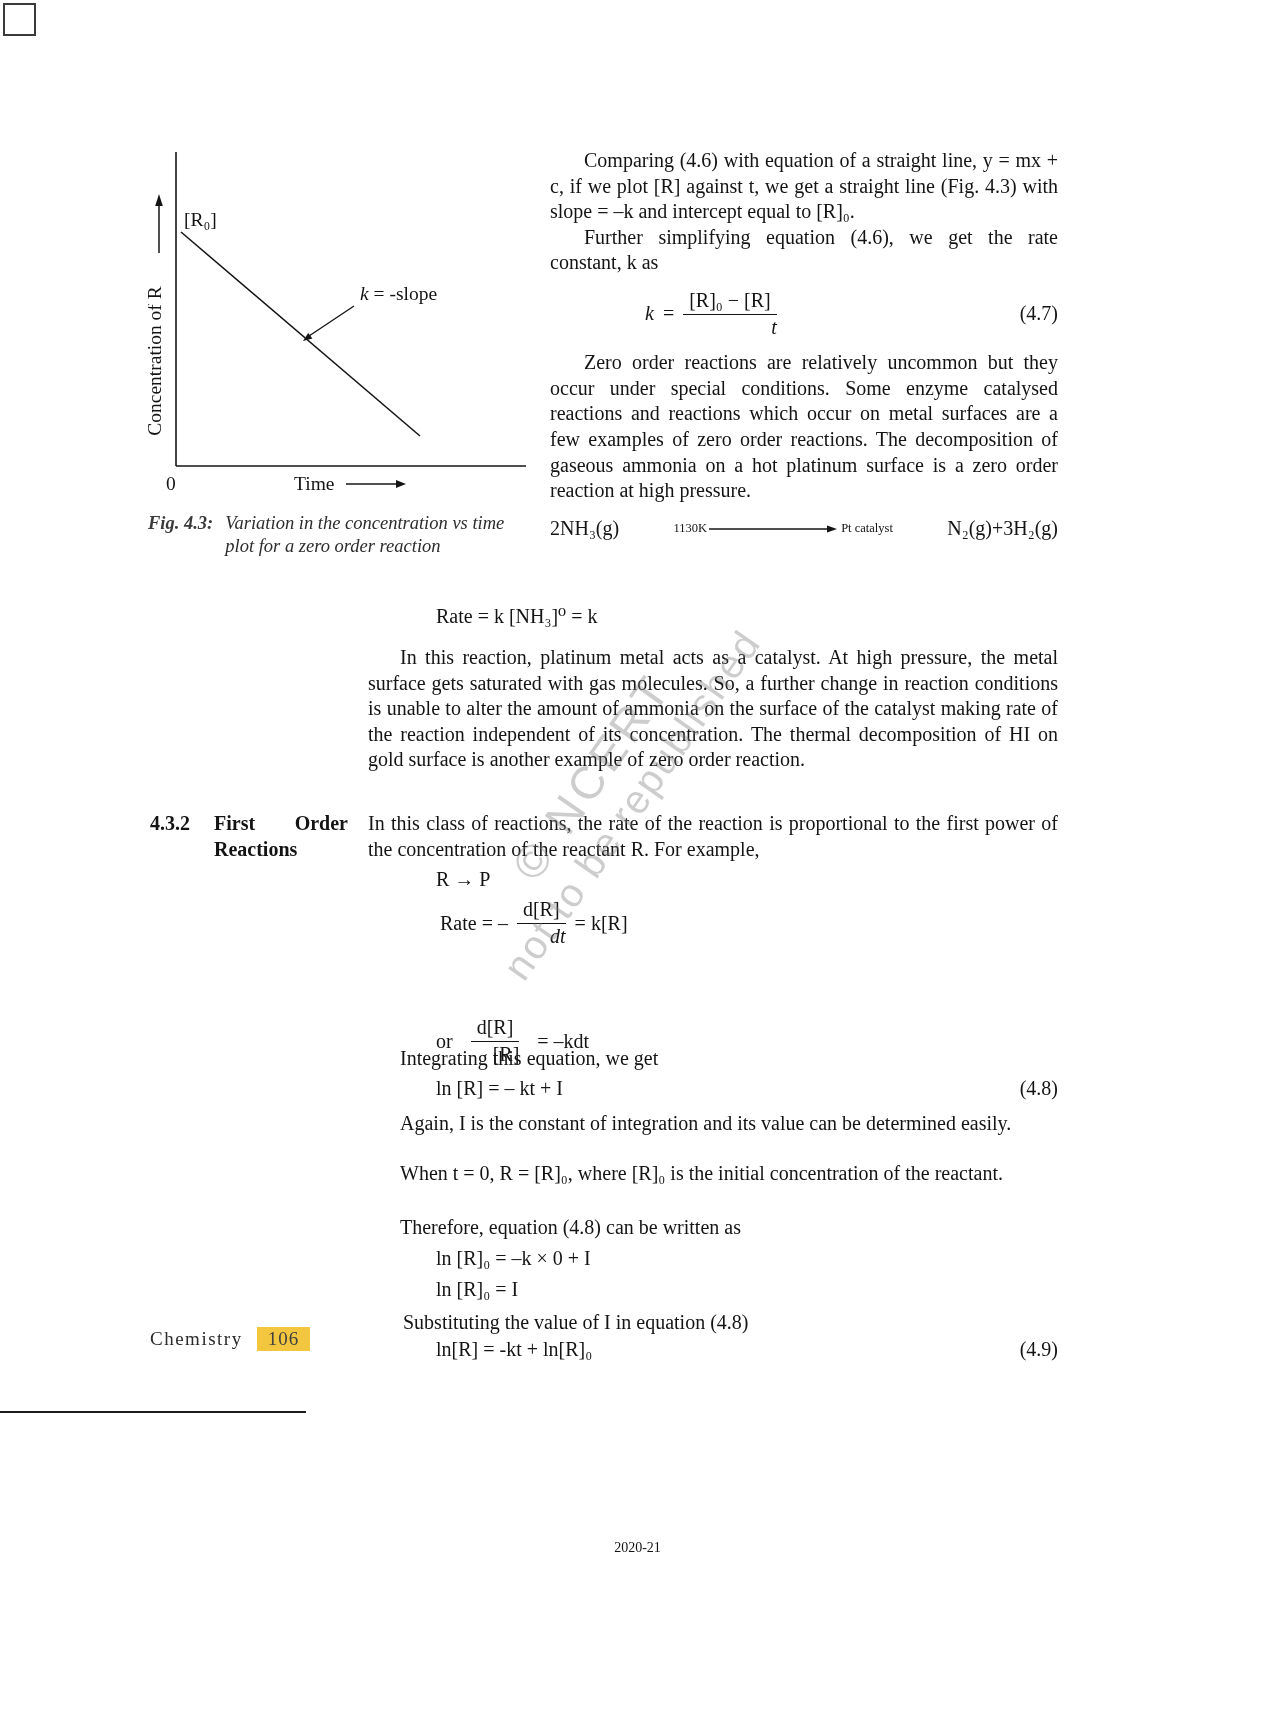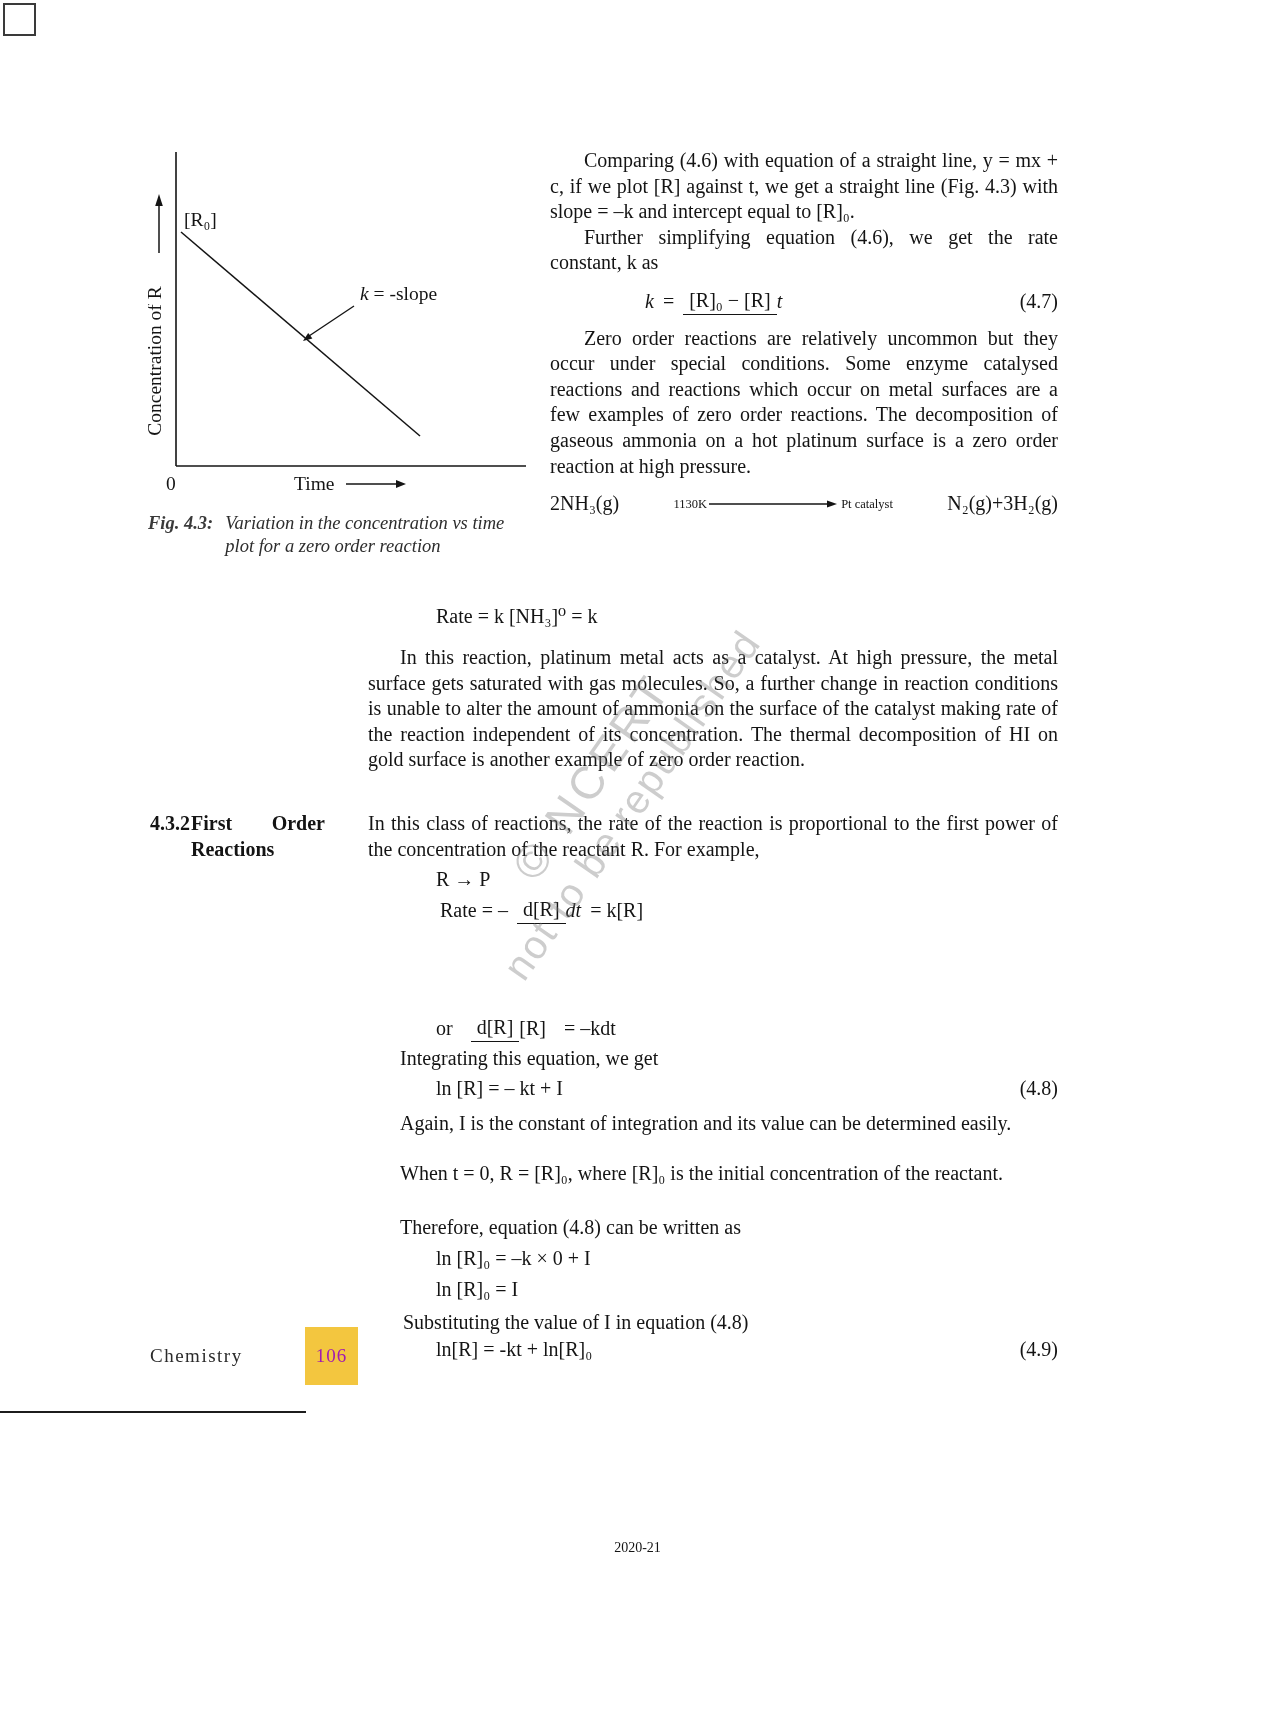--- a/index.html
+++ b/index.html
@@ -15,36 +15,36 @@
   .caption-label{font-weight:bold;white-space:nowrap;color:#3a3a3a;}
   .caption-text{width:288px;}
 
   
   .col1{position:absolute;left:550px;top:148px;width:508px;font-size:20px;
         line-height:25.6px;text-align:justify;}
   .col1 p{margin:0;text-indent:34px;}
   .eqrow{display:flex;align-items:center;margin:13px 0 11px;text-indent:0;}
   .eq47-body{margin-left:95px;display:flex;align-items:center;gap:9px;}
   .eqnum{margin-left:auto;}
-  .frac{display:inline-flex;flex-direction:row;align-items:flex-start;line-height:1.18;}
+  .frac{display:inline-flex;flex-direction:column;align-items:flex-end;line-height:1.18;}
   .frac .fn{padding:0 6px 1px;border-bottom:1.4px solid #141414;}
   .frac .fd{padding-top:1px;}
   .it{font-style:italic;}
   .rxn{display:flex;justify-content:space-between;align-items:center;gap:4px;margin-top:12px;
        text-indent:0;font-size:20px;}
   .rxn-arrow{display:flex;flex-direction:row;align-items:center;font-size:12.5px;
              line-height:1.15;color:#141414;}
 
   
   .abs{position:absolute;font-size:20px;line-height:25.6px;margin:0;}
   .p-full{width:690px;left:368px;text-align:justify;}
   #rate-zero{left:436px;top:604px;}
   #p4{top:645px;text-indent:32px;}
   .sec-head{position:absolute;left:150px;top:810px;font-size:20px;font-weight:bold;
-            display:flex;gap:1px;line-height:26px;}
+            display:flex;gap:24px;line-height:26px;}
   .sec-title{width:134px;}
   .sec-l1{display:flex;justify-content:space-between;}
   #p5{top:811px;}
   #rtop{left:436px;top:867px;}
   .eqflex{position:absolute;display:flex;align-items:center;gap:9px;font-size:20px;}
   #eqrate{left:440px;top:898px;}
   #eqor{left:436px;top:1016px;gap:18px;}
   #p6{left:400px;top:1046px;}
   .eqnumrow{position:absolute;left:368px;width:690px;display:flex;font-size:20px;}
   #eq48{top:1077px;}
@@ -54,21 +54,21 @@
   #p7{top:1111px;text-indent:32px;}
   #p8{top:1161px;text-indent:32px;}
   #p9{left:400px;top:1215px;}
   #eqa{left:436px;top:1246px;}
   #eqb{left:436px;top:1277px;}
   #p10{left:403px;top:1310px;}
 
   
   .footer{position:absolute;left:150px;top:1327px;font-size:19px;letter-spacing:1.5px;
           color:#2b2b2b;display:flex;align-items:center;gap:14px;}
-  .page-badge{background:#f3c63f;padding:18px 11px;letter-spacing:1px;color:#a21caf;margin-left:48px;}
+  .page-badge{background:#f3c63f;padding:1px 11px;letter-spacing:1px;color:#404040;}
   .footer-rule{position:absolute;left:0;top:1411px;width:306px;height:2px;background:#1c1c1c;}
   .year{position:absolute;left:0;top:1540px;width:100%;text-align:center;font-size:14px;}
 
   
   .watermark{position:absolute;left:310px;top:740px;width:600px;transform:rotate(-55deg);
              text-align:center;color:#7d7d7d;opacity:.38;pointer-events:none;z-index:5;
              font-family:"Liberation Sans","DejaVu Sans",sans-serif;}
   .wm1{font-size:46px;letter-spacing:5px;}
   .wm2{font-size:40px;letter-spacing:2px;}
 </style>

